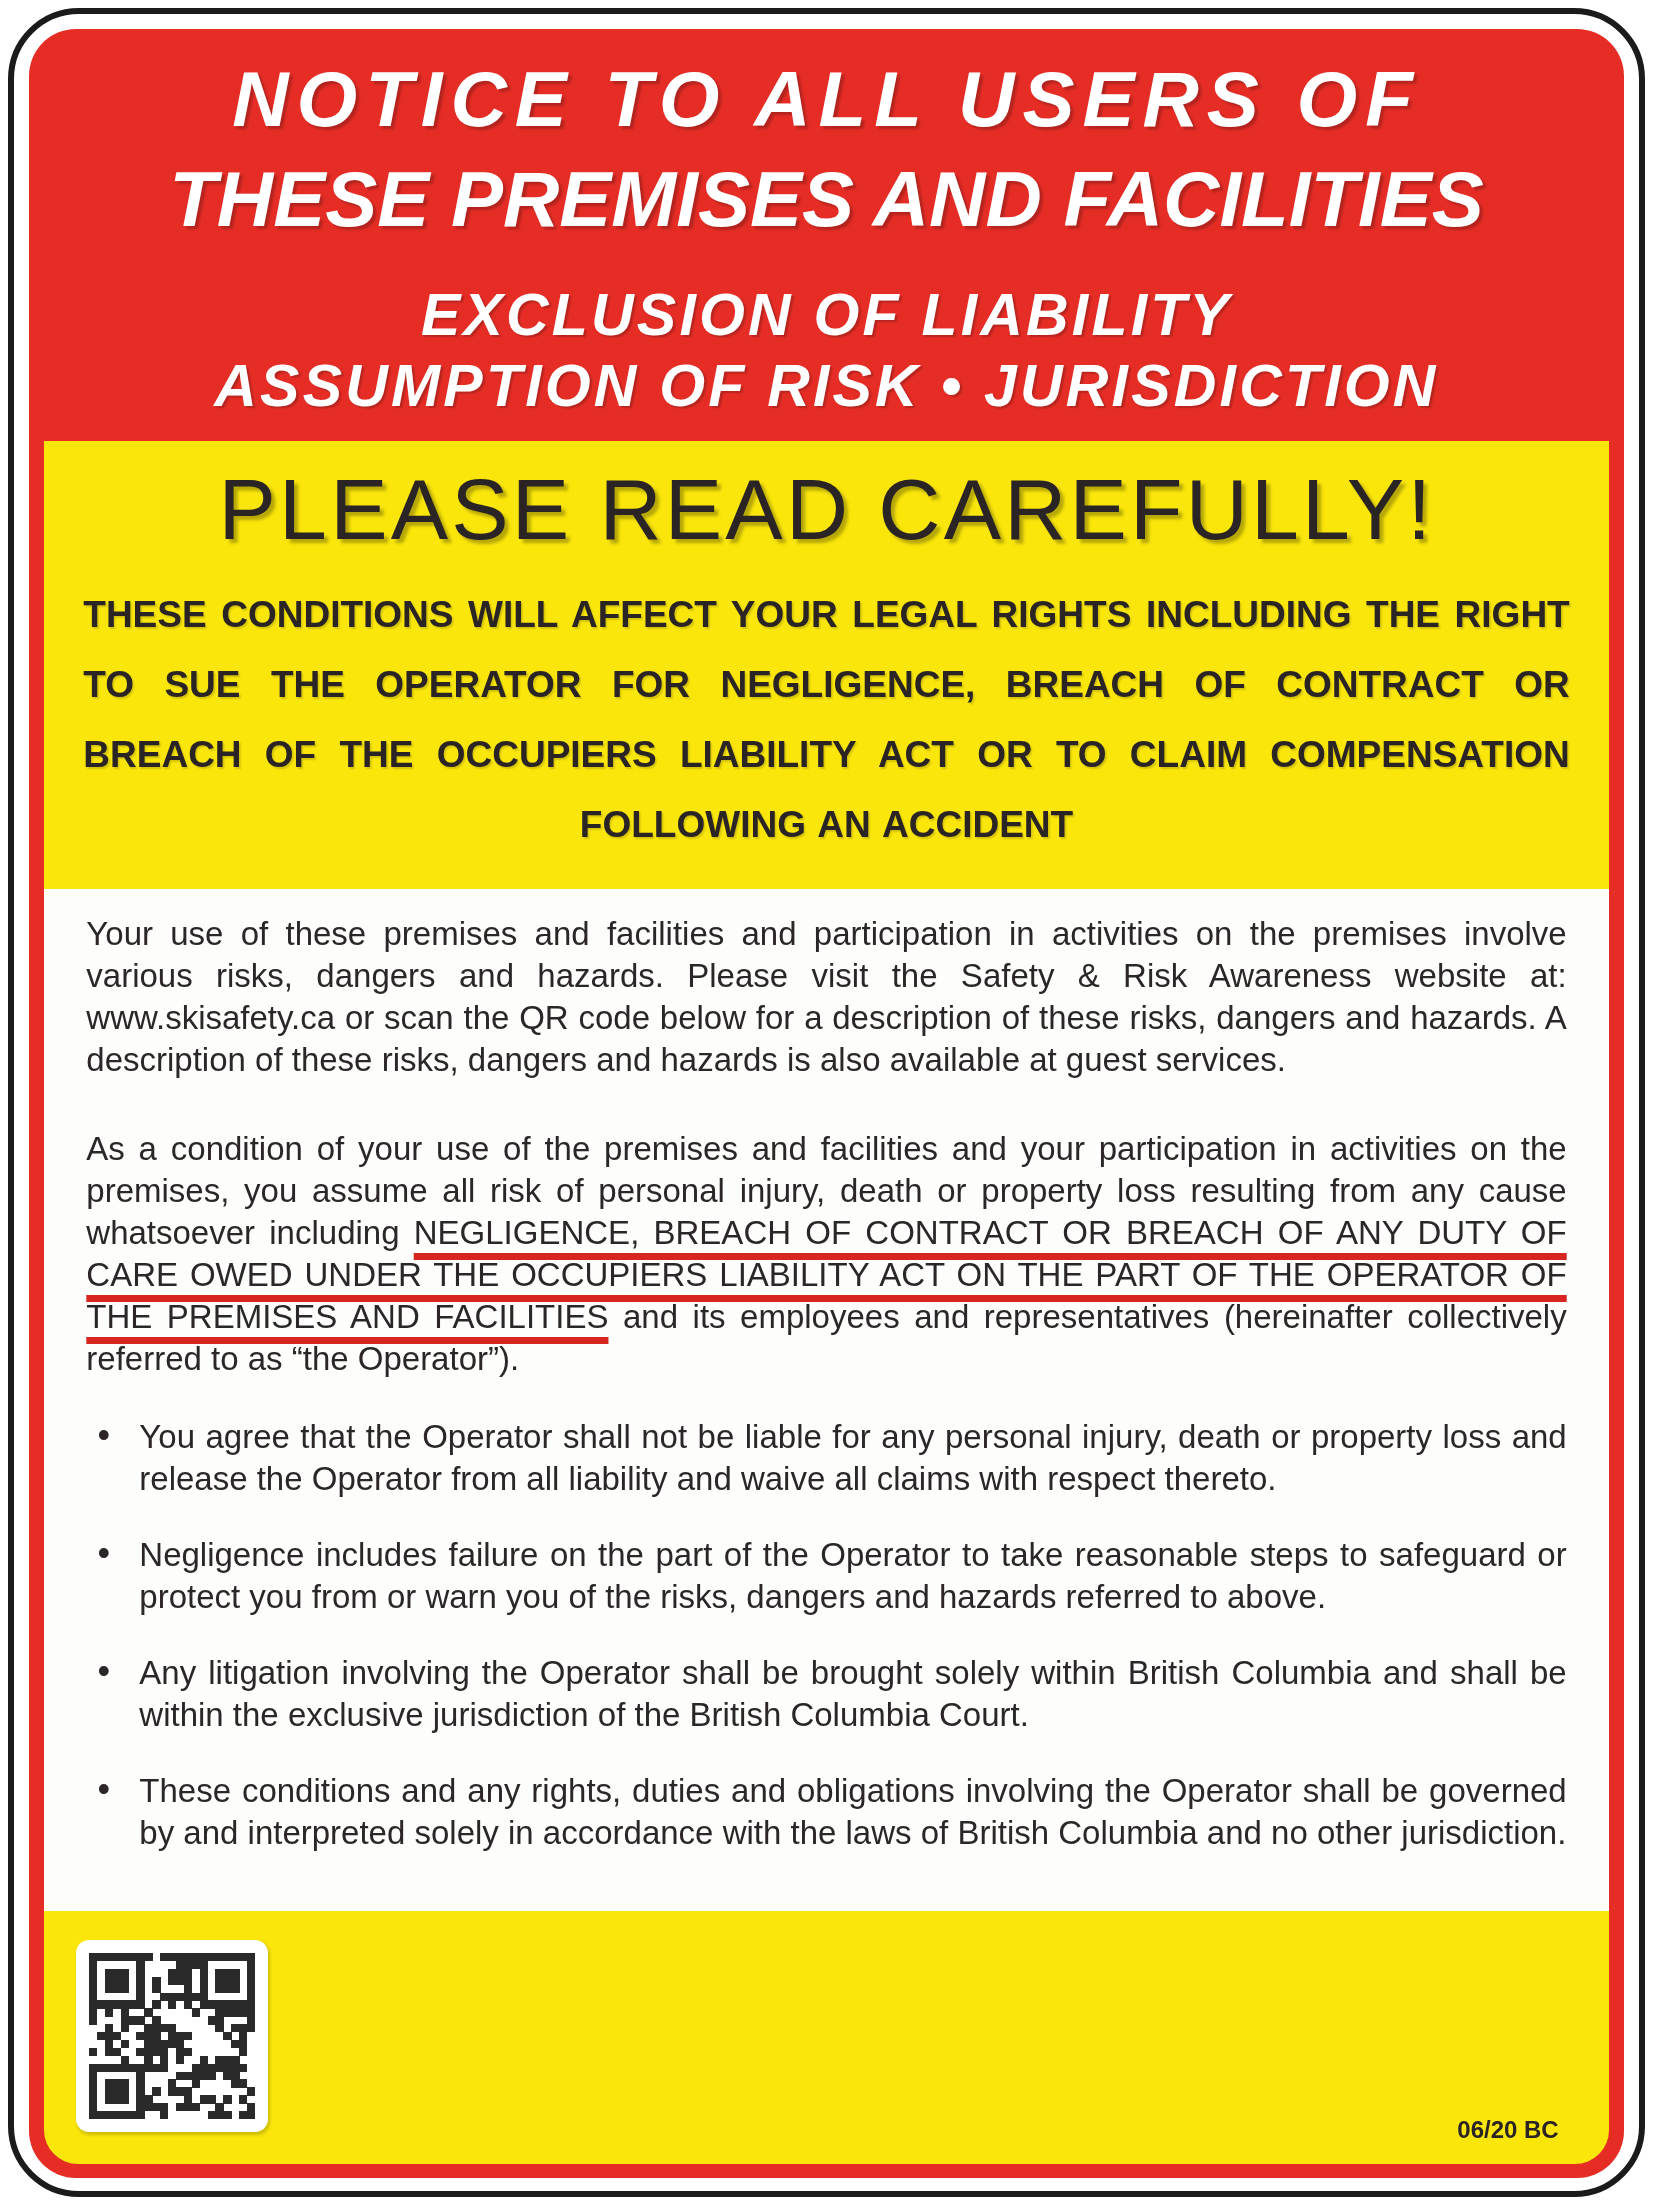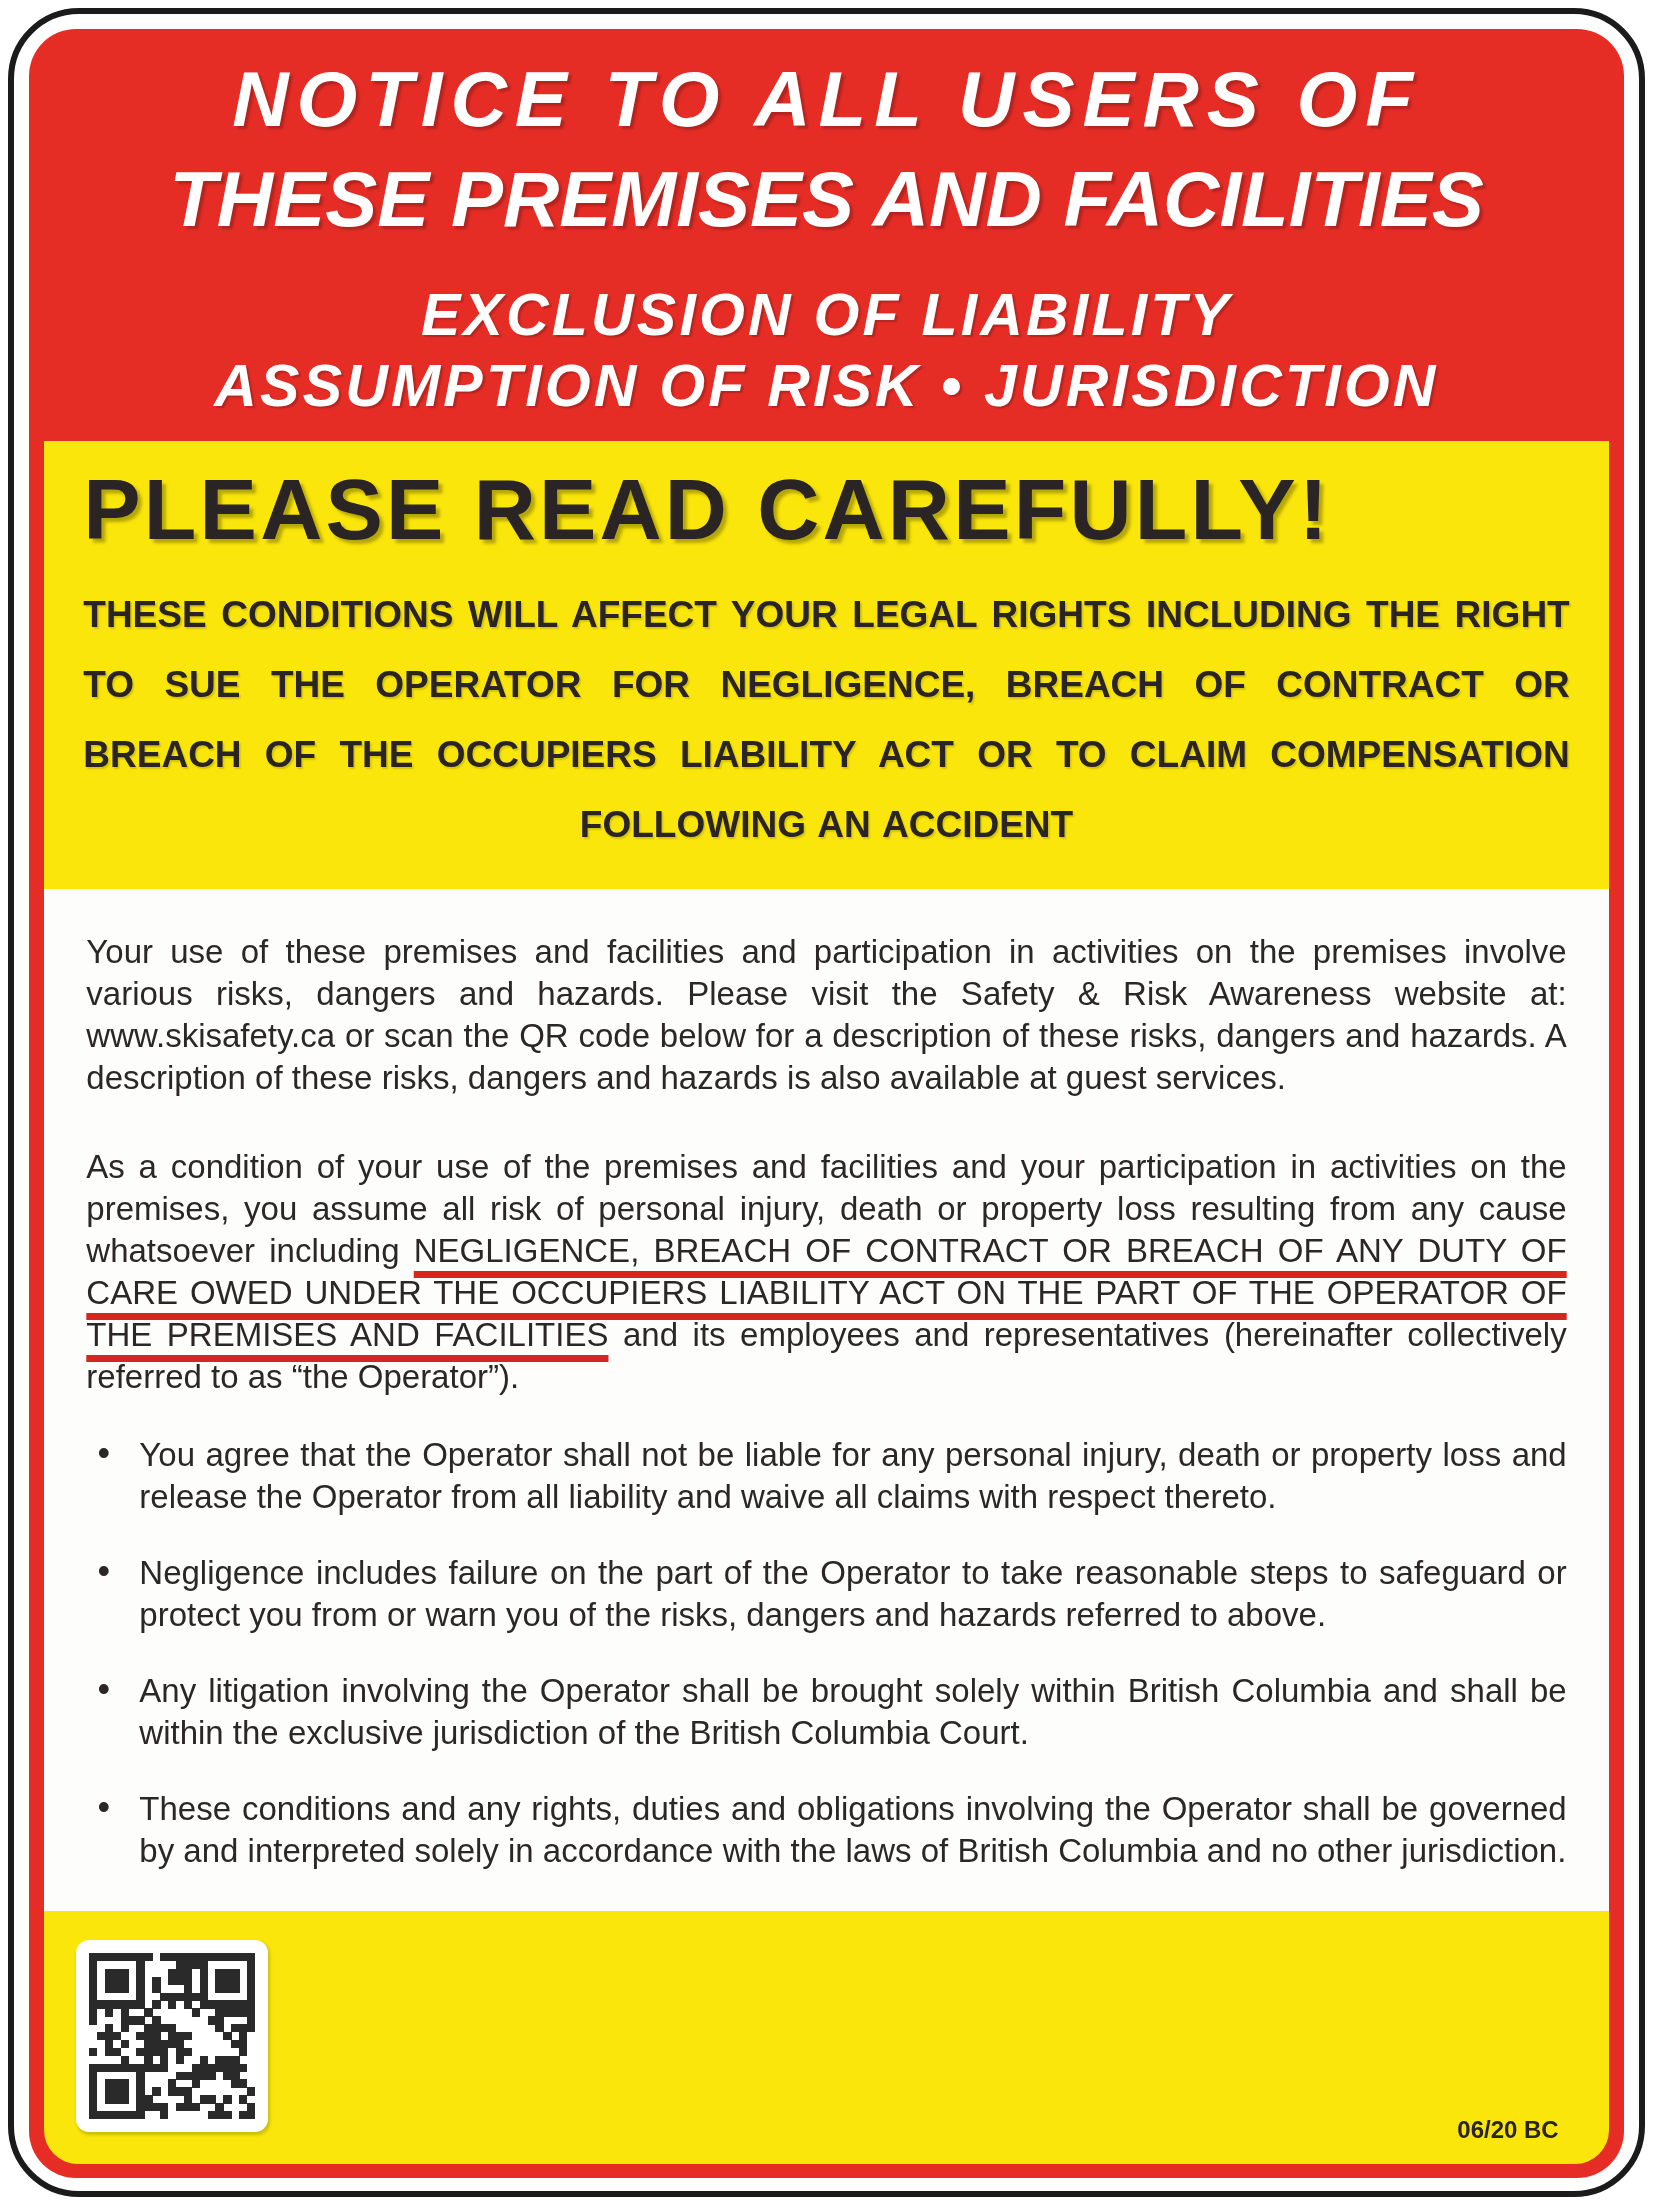--- a/index.html
+++ b/index.html
@@ -25,29 +25,29 @@
   .head-line{font-weight:700;font-size:78px;line-height:100px;white-space:nowrap;
     text-shadow:3.2px 3.2px 2.4px rgba(0,0,0,0.22);}
   .head-line.l1{letter-spacing:8px;}
   .head-line.l2{letter-spacing:0px;}
   .sub-block{margin-top:31px;}
   .sub-line{font-weight:700;font-size:59px;line-height:71px;letter-spacing:3.2px;
     white-space:nowrap;color:#fff;text-shadow:2.4px 2.4px 1.6px rgba(0,0,0,0.2);}
 
   
   .yellow-top{flex:none;background:var(--yellow);padding:24px 39px 29px 39px;}
-  .warn-title{font-weight:700;font-size:86px;line-height:89px;letter-spacing:3.2px;
-    text-align:left;white-space:nowrap;color:#2a2425;
+  .warn-title{font-weight:400;font-size:86px;line-height:89px;letter-spacing:3.2px;
+    text-align:center;white-space:nowrap;color:#2a2425;
     text-shadow:4px 4px 3.2px rgba(0,0,0,0.28);}
   .warn-body{margin-top:26px;font-weight:700;font-size:37px;line-height:70px;
     text-align:justify;text-align-last:center;color:#2a2425;
     text-shadow:1.6px 2.4px 1.6px rgba(0,0,0,0.15);word-spacing:2.4px;}
 
   
-  .white-main{flex:1;background:#fdfdfb;padding:42px 42px 8px 42px;}
+  .white-main{flex:1;background:#fdfdfb;padding:24px 42px 8px 42px;}
   .body-p{font-size:33px;line-height:42px;text-align:justify;color:#2b2728;}
   .body-p + .body-p{margin-top:47px;}
   .caps-underline{text-decoration-line:underline;
     text-decoration-color:var(--underline-red);
     text-decoration-thickness:7.3px;text-underline-offset:9px;
     -webkit-text-decoration-skip-ink:none;text-decoration-skip-ink:none;}
   .bullet-list{list-style:none;margin-top:36px;}
   .bullet-list li{position:relative;padding-left:53px;font-size:33px;
     line-height:42px;text-align:justify;color:#2b2728;}
   .bullet-list li + li{margin-top:34px;}

